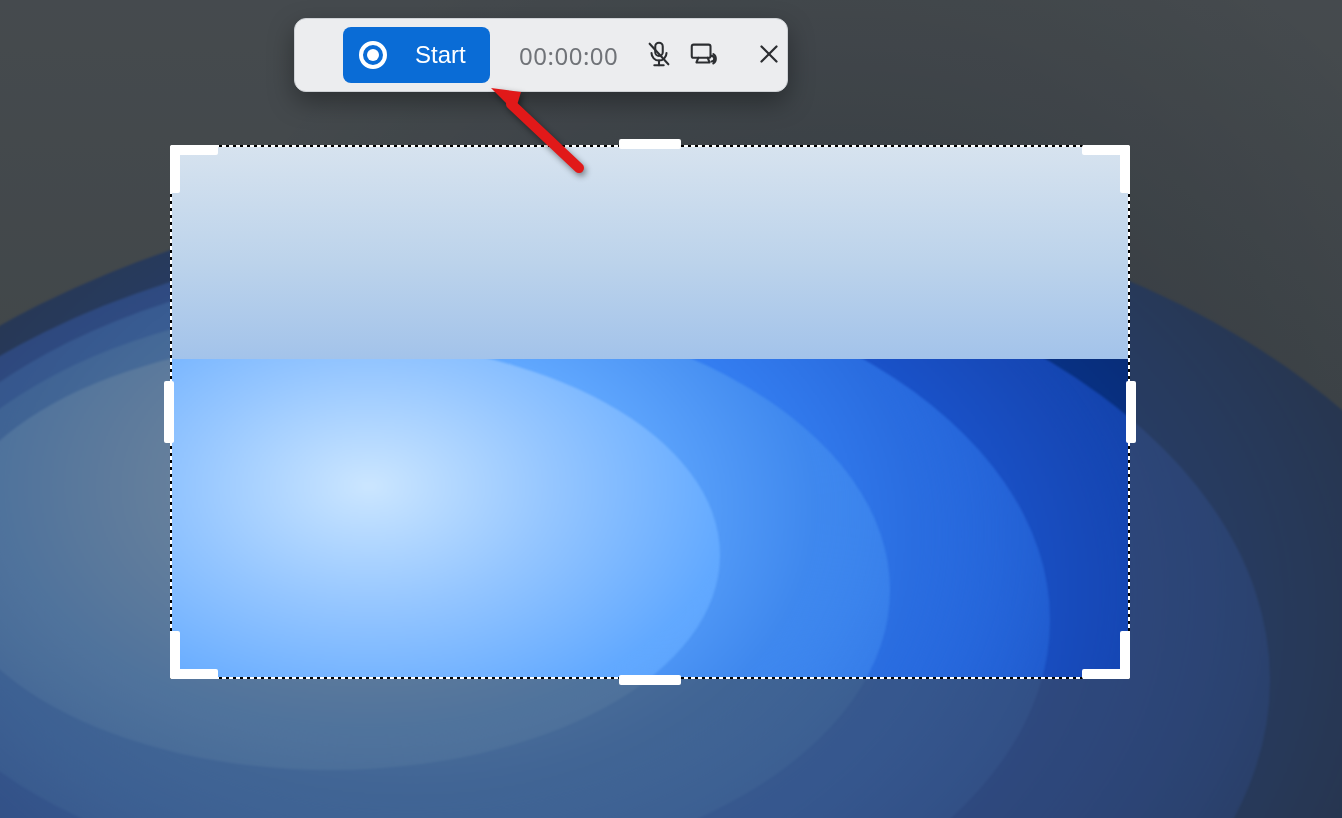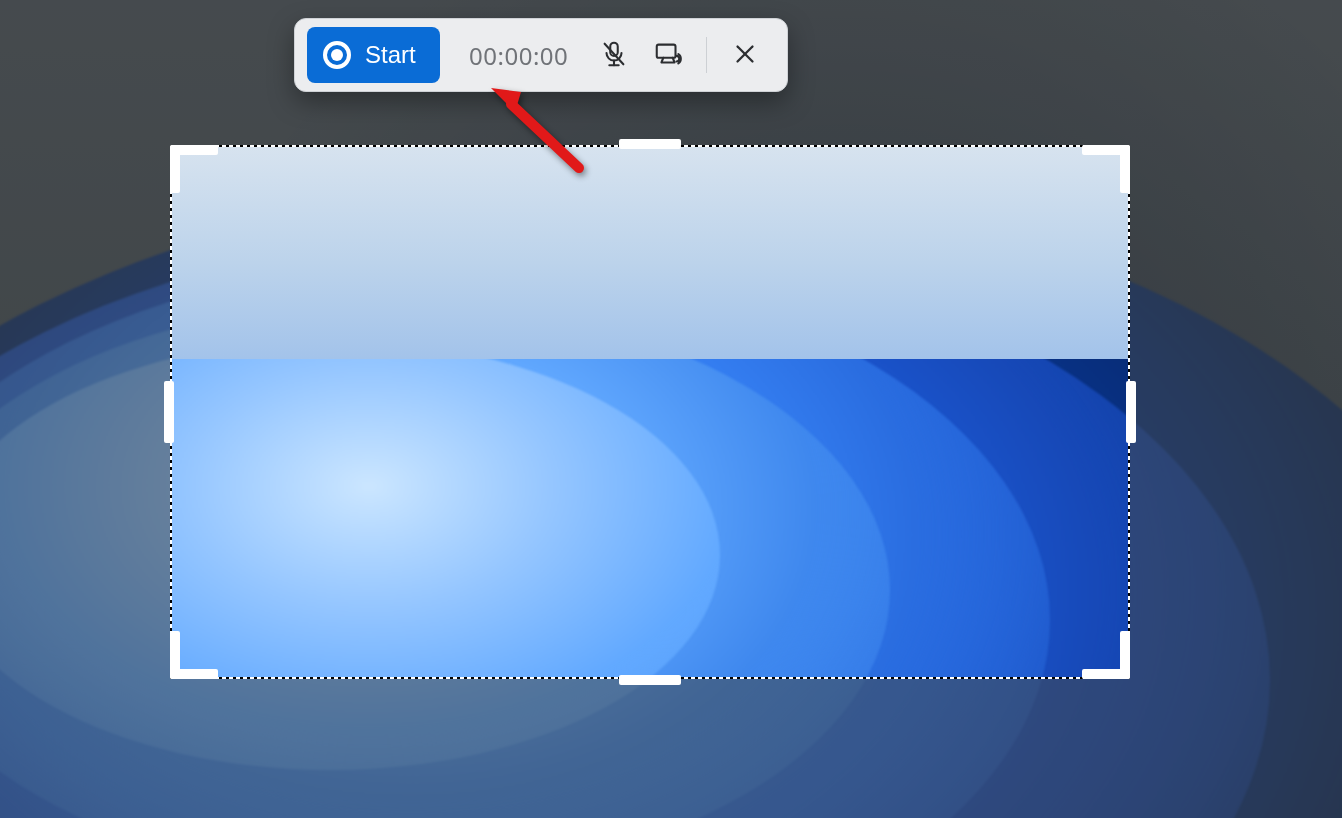--- a/index.html
+++ b/index.html
@@ -75,24 +75,25 @@
     .h-top { top:-6px; } .h-bot { bottom:-6px; } .h-lef { left:-6px; } .h-rig { right:-6px; }
 
     
     .toolbar {
       position:absolute; left:294px; top:18px; width:494px; height:74px;
       background:#ecedef; border:1px solid #cfd2d6; border-radius:12px;
       box-shadow: 0 10px 26px rgba(0,0,0,0.35);
       display:flex; align-items:center; gap:14px; padding:8px 12px;
     }
     .start-btn {
-      display:flex; align-items:center; gap:14px;
+      display:flex; align-items:center; gap:28px;
       background:#0a6cd6; color:#fff; border:none; border-radius:8px;
       height:56px; padding:0 24px 0 16px; cursor:pointer;
       font-size:24px;
+      margin-left:36px;
     }
     .record-icon {
       width:28px; height:28px; border-radius:50%; border:4px solid #fff;
       display:flex; align-items:center; justify-content:center;
     }
     .record-icon::after { content:""; width:12px; height:12px; border-radius:50%; background:#fff; }
     .timer { color:#707378; font-size:24px; letter-spacing:0.5px; margin-left:4px; min-width:122px; text-align:center;}
     .icon-btn {
       width:40px; height:40px; display:flex; align-items:center; justify-content:center;
       color:#2e3033; cursor:pointer; border-radius:6px; background:transparent; border:none;

